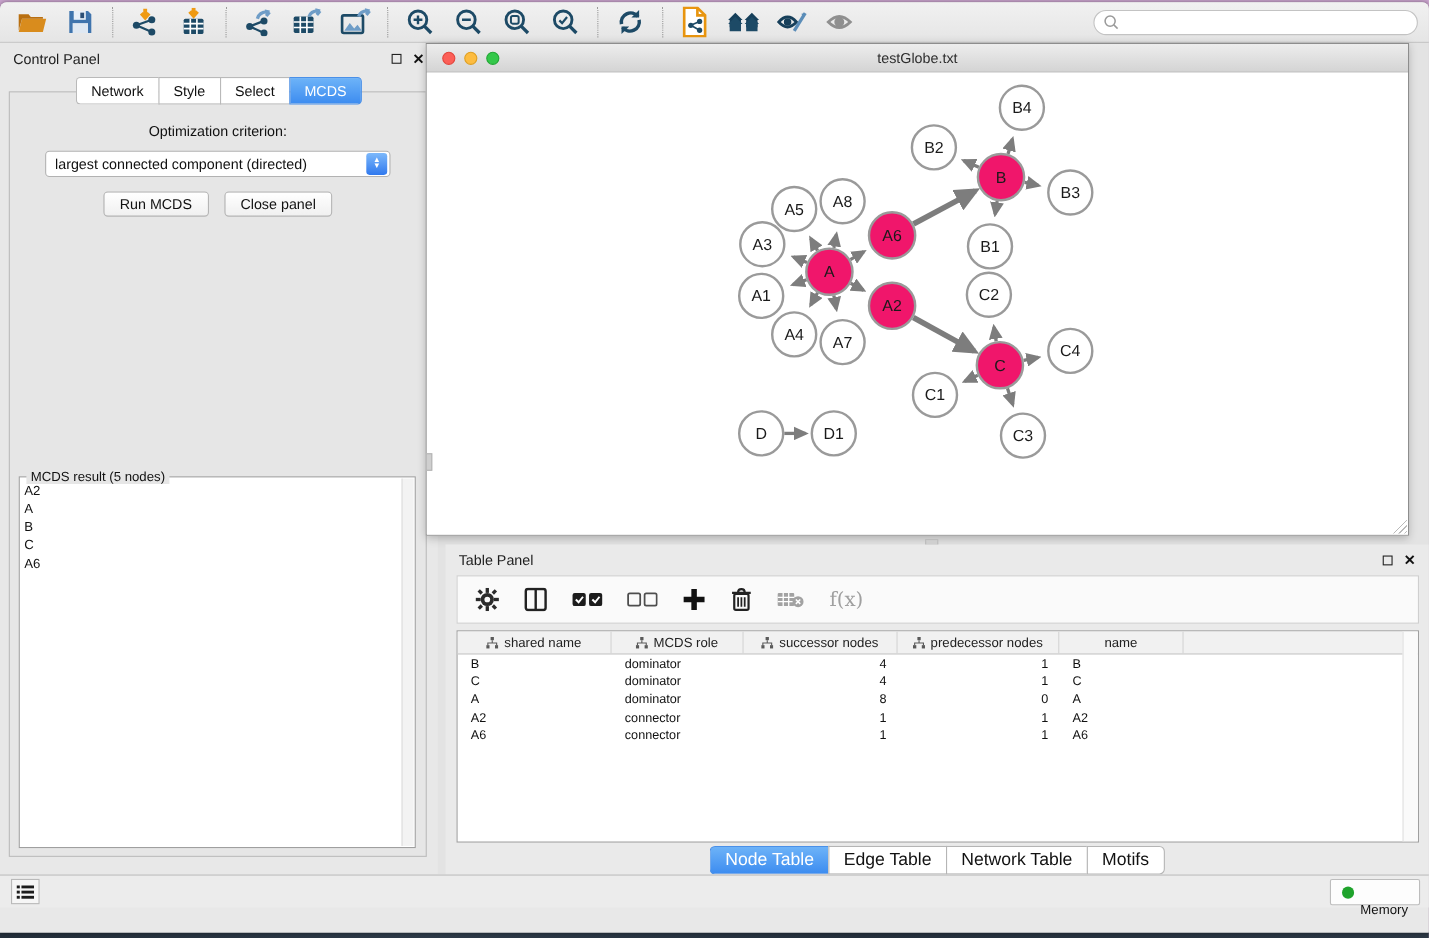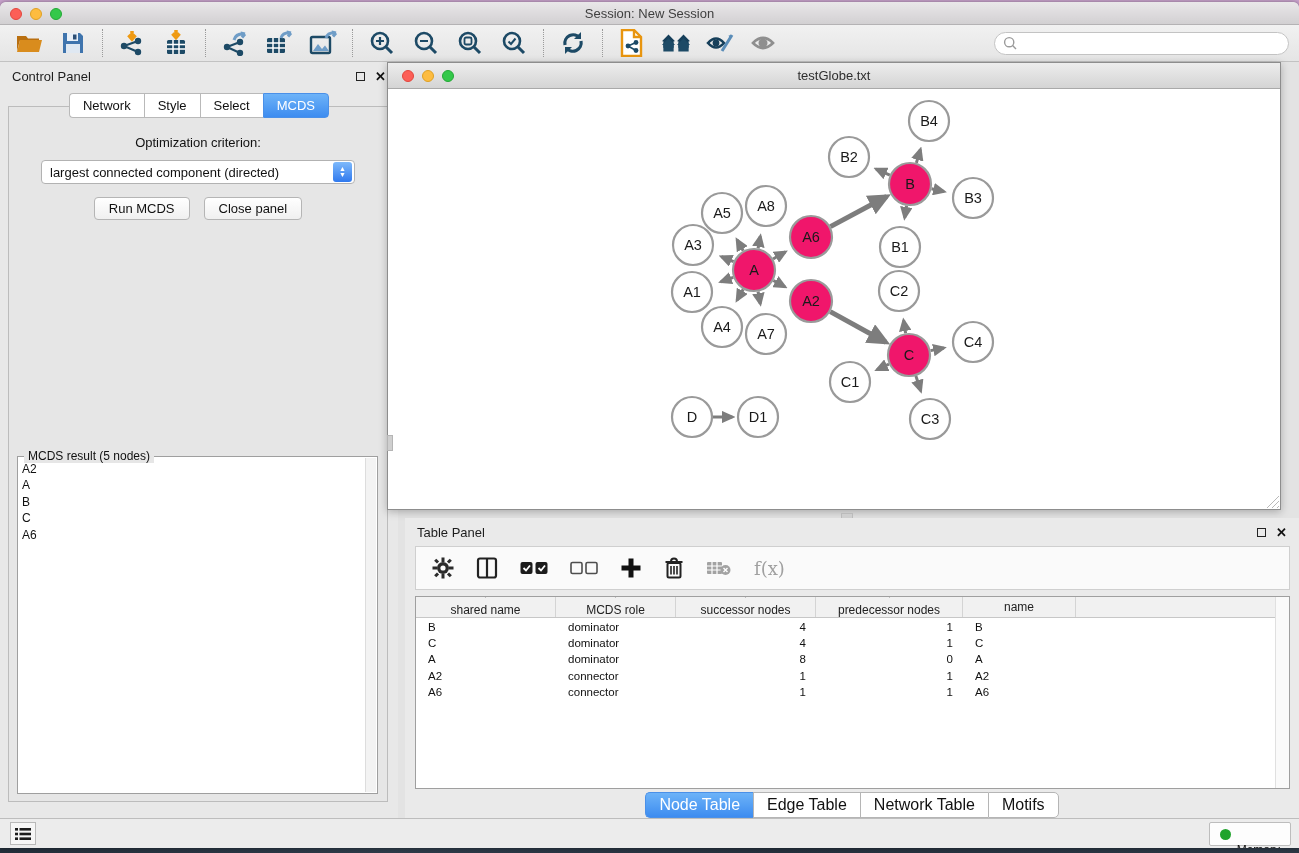--- a/index.html
+++ b/index.html
@@ -66,21 +66,21 @@
   .mini-vscroll { position:absolute; left:-6px; top:368px; width:6px; height:16px; background:#cfcfcf; border:1px solid #b5b5b5; }
   .mini-hscroll { position:absolute; left:441px; top:450px; width:12px; height:6px; background:#cfcfcf; border:1px solid #b5b5b5; }
 
   
   .table-panel { position:absolute; left:405px; top:456px; width:894px; height:300px; background:#eaeaea; }
   .tp-toolbar { position:absolute; left:10px; right:9px; top:28px; height:44px; background:#fafafa; border:1px solid #cfcfcf; display:flex; align-items:center; gap:22px; padding-left:16px; }
   .tp-icon { display:flex; align-items:center; justify-content:center; height:30px; }
   .fx-label { font-family:"DejaVu Serif", serif; font-size:18px; color:#a0a0a0; }
   .tp-table { position:absolute; left:10px; right:9px; top:78px; height:193px; background:#fff; border:1px solid #9f9f9f; overflow:hidden; }
   .tp-header { display:flex; height:21px; background:#f1f1f1; border-bottom:1px solid #c7c7c7; }
-  .th-cell { display:flex; align-items:center; justify-content:center; gap:5px; font-size:12px; color:#222; border-right:1px solid #d4d4d4;flex-direction:column; }
+  .th-cell { display:flex; align-items:center; justify-content:center; gap:5px; font-size:12px; color:#222; border-right:1px solid #d4d4d4; }
   .tp-rows { position:absolute; top:22px; left:0; right:15px; bottom:0; }
   .tp-row { display:flex; height:16.2px; }
   .td-cell { font-size:11.5px; color:#111; line-height:16.2px; white-space:nowrap; overflow:hidden; }
   .td-left { text-align:left; padding-left:12px; }
   .td-right { text-align:right; padding-right:10px; }
   .tp-vscroll { position:absolute; right:0; top:0; bottom:0; width:14px; background:#fafafa; border-left:1px solid #e0e0e0; }
   .tp-tabs { position:absolute; left:0; right:0; top:274px; display:flex; justify-content:center; }
   .tp-tab { font-size:16px; padding:3px 13px; background:#fff; border:1px solid #b5b5b5; border-right:none; color:#111; }
   .tp-tab:first-child { border-radius:5px 0 0 5px; }
   .tp-tab:last-child { border-radius:0 5px 5px 0; border-right:1px solid #b5b5b5; }
@@ -95,28 +95,20 @@
 
   svg text { font-family:"Liberation Sans", sans-serif; }
 </style>
 </head>
 <body>
 
 <div class="desktop-bottom"></div>
 
 <div class="app-window">
 
-  <div class="titlebar">
-    <div class="lights">
-      <span class="light red"></span>
-      <span class="light yellow"></span>
-      <span class="light green"></span>
-    </div>
-    <div class="title">Session: New Session</div>
-  </div>
 
   <div class="toolbar">
     <div class="tb-group" style="padding-left:2px;">
       <span class="tbi">
         <svg width="28" height="24" viewBox="0 0 28 24">
             <path d="M2 21 L5 9 H27 L24 21 Z" fill="#d98c1d"></path>
             <path d="M2 20 V5 H11 L13 7.5 H24 V9 H5 Z" fill="#b96f10"></path>
           </svg>
       </span>
       <span class="tbi">

